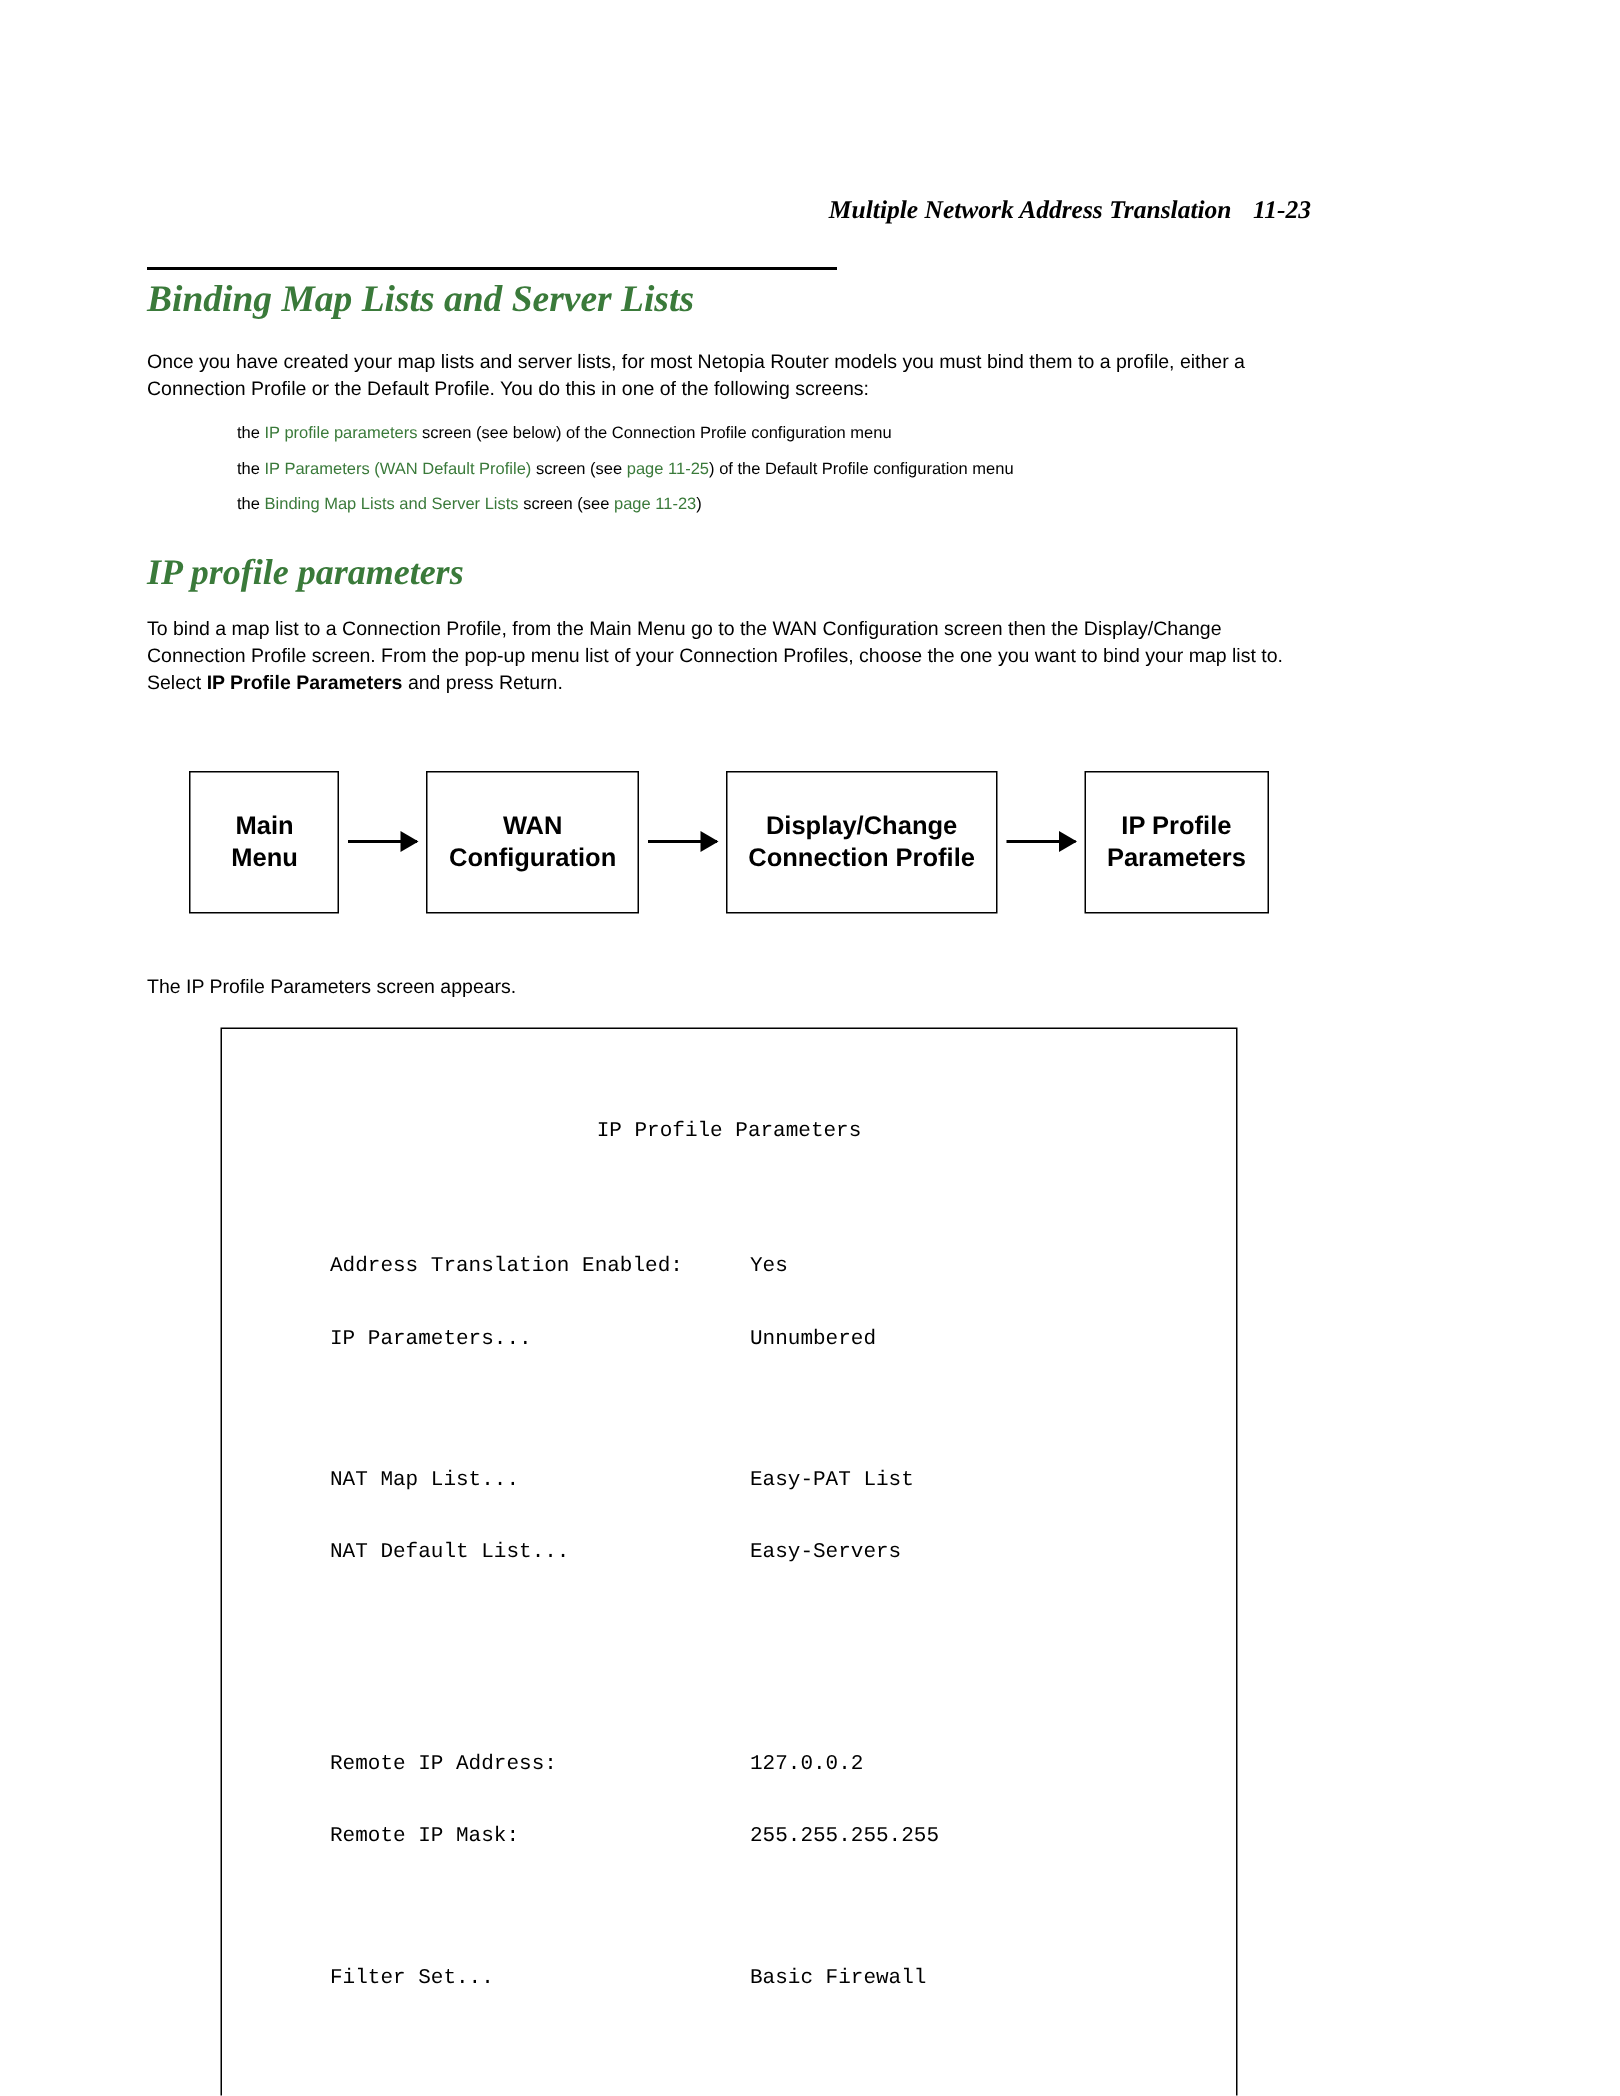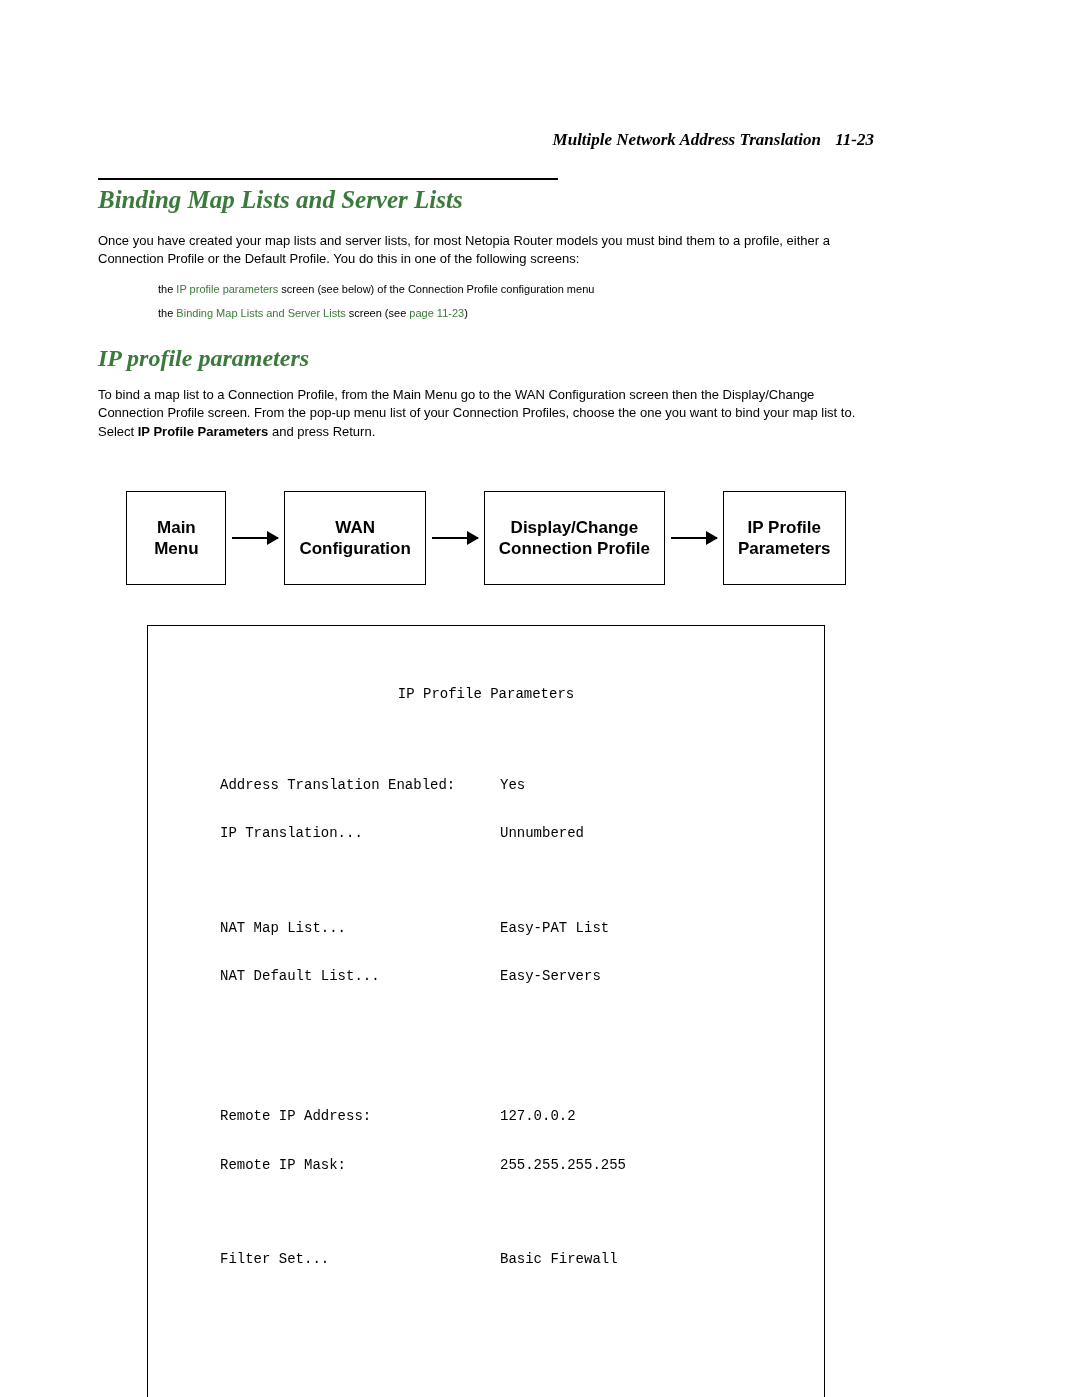--- a/index.html
+++ b/index.html
@@ -147,20 +147,23 @@
 
   <div class="rule"></div>
 
   <h1 class="section">Binding Map Lists and Server Lists</h1>
 
   <p class="body">Once you have created your map lists and server lists, for most Netopia Router models you must bind them to a profile, either a Connection Profile or the Default Profile. You do this in one of the following screens:</p>
 
   <ul class="bullets">
     <li>
       <span>the </span><span class="link">IP profile parameters</span><span> screen (see below) of the Connection Profile configuration menu</span>
+    </li>
+    <li>
+      <span>the </span><span class="link">IP Parameters (WAN Default Profile)</span><span> screen (see </span><span class="link">page 11-25</span><span>) of the Default Profile configuration menu</span>
     </li>
     <li>
       <span>the </span><span class="link">Binding Map Lists and Server Lists</span><span> screen (see </span><span class="link">page 11-23</span><span>)</span>
     </li>
   </ul>
 
   <h2 class="subsection">IP profile parameters</h2>
 
   <p class="body">
     <span>To bind a map list to a Connection Profile, from the Main Menu go to the WAN Configuration screen then the Display/Change Connection Profile screen. From the pop-up menu list of your Connection Profiles, choose the one you want to bind your map list to. Select </span><span class="bold">IP Profile Parameters</span><span> and press Return.</span>
@@ -173,27 +176,28 @@
     <div class="flow-box">WAN
 Configuration</div>
     <div class="flow-arrow"></div>
     <div class="flow-box">Display/Change
 Connection Profile</div>
     <div class="flow-arrow"></div>
     <div class="flow-box">IP Profile
 Parameters</div>
   </div>
 
+  <p class="body">The IP Profile Parameters screen appears.</p>
 
   <div class="terminal-wrap">
     <div class="terminal">
       <div class="title">IP Profile Parameters</div>
 
       <div class="row"><span class="lbl">Address Translation Enabled:</span><span class="val">Yes</span></div>
-      <div class="row"><span class="lbl">IP Translation...</span><span class="val">Unnumbered</span></div>
+      <div class="row"><span class="lbl">IP Parameters...</span><span class="val">Unnumbered</span></div>
       <div class="gap"></div>
       <div class="row"><span class="lbl">NAT Map List...</span><span class="val">Easy-PAT List</span></div>
       <div class="row"><span class="lbl">NAT Default List...</span><span class="val">Easy-Servers</span></div>
       <div class="gap"></div>
       <div class="gap"></div>
       <div class="row"><span class="lbl">Remote IP Address:</span><span class="val">127.0.0.2</span></div>
       <div class="row"><span class="lbl">Remote IP Mask:</span><span class="val">255.255.255.255</span></div>
       <div class="gap"></div>
       <div class="row"><span class="lbl">Filter Set...</span><span class="val">Basic Firewall</span></div>
       

